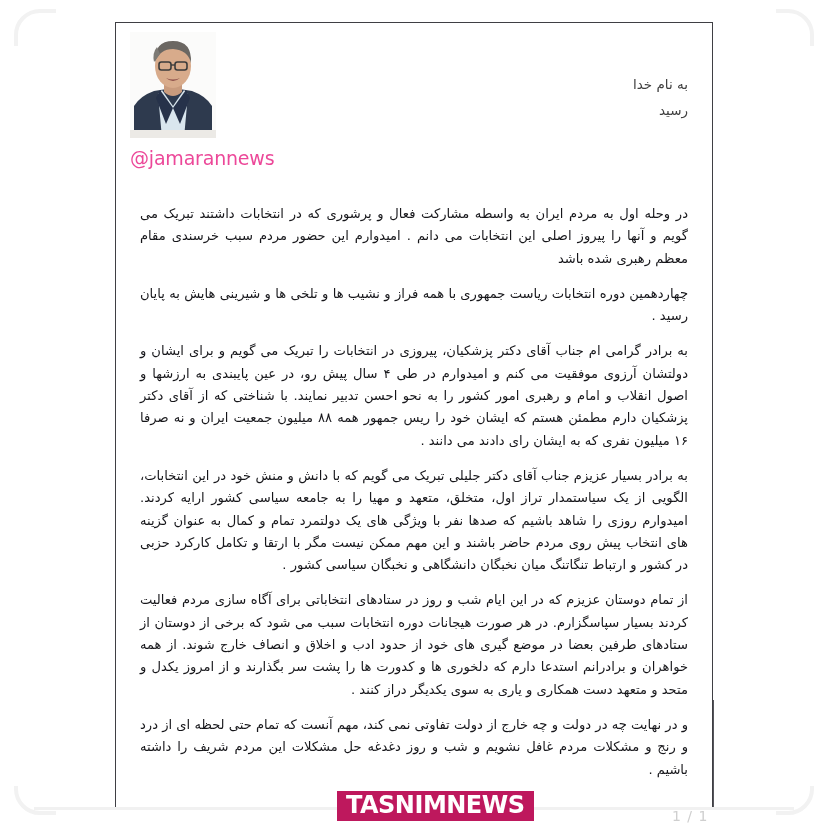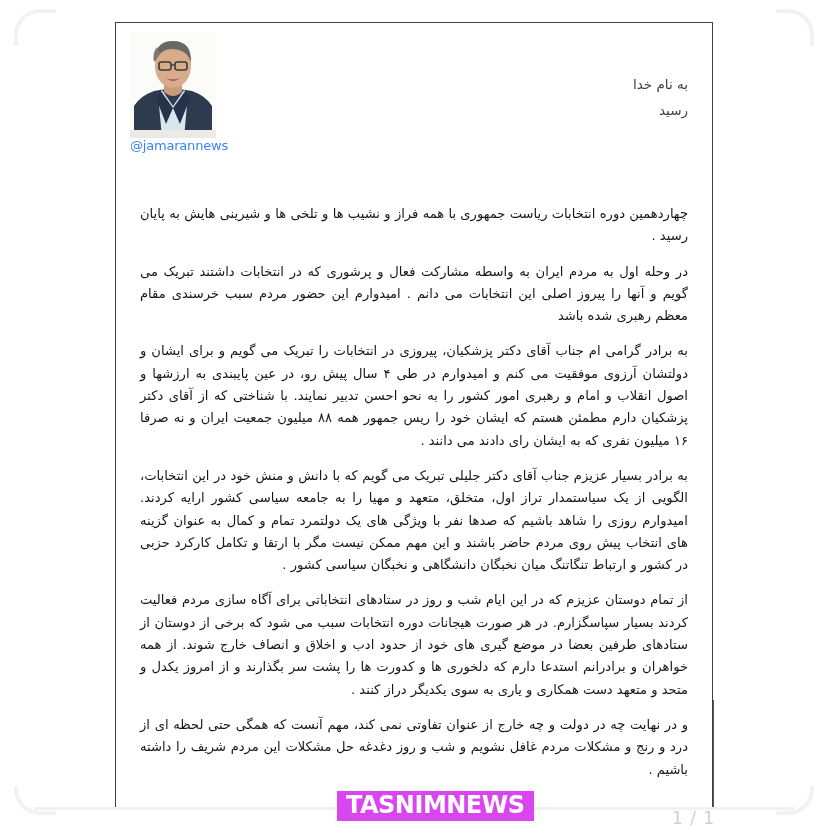--- a/index.html
+++ b/index.html
@@ -67,22 +67,23 @@
   #author-photo {
     width: 86px;
     height: 106px;
     position: relative;
     overflow: hidden;
     background: #f4f4f2;
   }
   #author-photo svg { display: block; }
 
   #author-handle {
-    font-size: 13px;
-    color: #3b82f6;
+    margin-top: 9px;
+    font-size: 19px;
+    color: #ec4899;
     letter-spacing: -0.2px;
     font-family: "DejaVu Sans", "Liberation Sans", sans-serif;
   }
 
   
   #invocation-block {
     position: absolute;
     right: 24px;
     top: 48px;
     text-align: right;
@@ -123,35 +124,35 @@
     left: 34px;
     top: 807px;
     width: 760px;
     height: 3px;
     background: #f1f1f1;
   }
   #watermark {
     position: absolute;
     left: 337px;
     top: 791px;
-    background: #d946ef;
+    background: #be185d;
     color: #ffffff;
     font-family: "DejaVu Sans", "Liberation Sans", sans-serif;
     font-weight: bold;
     font-size: 24px;
     letter-spacing: -0.5px;
     padding: 1px 9px 3px 9px;
     line-height: 26px;
   }
   #page-indicator {
     position: absolute;
     left: 672px;
     top: 808px;
     font-family: "DejaVu Sans", "Liberation Sans", sans-serif;
-    font-size: 17px;
+    font-size: 14px;
     color: #cfcfcf;
     letter-spacing: 1px;
   }
   #scroll-thumb {
     position: absolute;
     left: 713px;
     top: 700px;
     width: 1px;
     height: 108px;
     background: #56565c;
@@ -196,26 +197,26 @@
     </div>
     <div id="author-handle">@jamarannews</div>
   </div>
 
   <div id="invocation-block">
     <div class="invocation-line">به نام خدا</div>
     <div class="invocation-line">رسید</div>
   </div>
 
   <div id="letter-body">
+    <p class="letter-paragraph">در وحله اول به مردم ایران به واسطه مشارکت فعال و پرشوری که در انتخابات داشتند تبریک می گویم و آنها را پیروز اصلی این انتخابات می دانم . امیدوارم این حضور  مردم سبب خرسندی مقام معظم رهبری شده باشد</p>
     <p class="letter-paragraph">چهاردهمین دوره انتخابات ریاست جمهوری با همه فراز و نشیب ها و تلخی ها و شیرینی هایش به پایان رسید .</p>
-    <p class="letter-paragraph">در وحله اول به مردم ایران به واسطه مشارکت فعال و پرشوری که در انتخابات داشتند تبریک می گویم و آنها را پیروز اصلی این انتخابات می دانم . امیدوارم این حضور  مردم سبب خرسندی مقام معظم رهبری شده باشد</p>
     <p class="letter-paragraph">به برادر گرامی ام جناب آقای دکتر پزشکیان، پیروزی در انتخابات را تبریک می گویم و برای ایشان و دولتشان آرزوی موفقیت می کنم و امیدوارم در طی ۴ سال پیش رو، در عین پایبندی به ارزشها و اصول انقلاب و امام و رهبری امور کشور را به نحو احسن تدبیر نمایند. با شناختی که از آقای دکتر پزشکیان دارم مطمئن هستم که ایشان خود را ریس جمهور همه ۸۸ میلیون جمعیت ایران و نه صرفا ۱۶ میلیون نفری که به ایشان رای دادند می دانند .</p>
     <p class="letter-paragraph">به برادر بسیار عزیزم جناب آقای دکتر جلیلی تبریک می گویم که با دانش و منش خود در این انتخابات، الگویی از یک سیاستمدار تراز اول، متخلق، متعهد و مهیا را به جامعه سیاسی کشور ارایه کردند. امیدوارم روزی را شاهد باشیم که صدها نفر با ویژگی های یک دولتمرد تمام و کمال به عنوان گزینه های انتخاب پیش روی مردم حاضر باشند و این مهم ممکن نیست مگر با ارتقا و تکامل کارکرد حزبی در کشور و ارتباط تنگاتنگ میان نخبگان دانشگاهی و نخبگان سیاسی کشور .</p>
     <p class="letter-paragraph">از تمام دوستان عزیزم که در این ایام شب و روز در ستادهای انتخاباتی برای آگاه سازی مردم فعالیت کردند بسیار سپاسگزارم. در هر صورت هیجانات دوره انتخابات سبب می شود که برخی از دوستان از ستادهای طرفین بعضا در موضع گیری های خود از حدود ادب و اخلاق و انصاف خارج شوند. از همه خواهران و برادرانم استدعا دارم که دلخوری ها و کدورت ها را پشت سر بگذارند و از امروز یکدل و  متحد و  متعهد دست همکاری و یاری به سوی یکدیگر دراز کنند .</p>
-    <p class="letter-paragraph">و در نهایت چه در دولت و چه خارج از عنوان تفاوتی نمی کند، مهم آنست که همگی حتی لحظه ای از درد و رنج و مشکلات مردم غافل نشویم و شب و روز دغدغه حل مشکلات این مردم شریف را داشته باشیم .</p>
+    <p class="letter-paragraph">و در نهایت چه در دولت و چه خارج از دولت تفاوتی نمی کند، مهم آنست که تمام حتی لحظه ای از درد و رنج و مشکلات مردم غافل نشویم و شب و روز دغدغه حل مشکلات این مردم شریف را داشته باشیم .</p>
 
   </div>
 
 </div>
 
 <div id="scroll-thumb"></div>
 <div id="viewer-bottom-rule"></div>
 <div id="watermark">TASNIMNEWS</div>
 <div id="page-indicator">1 / 1</div>
 

